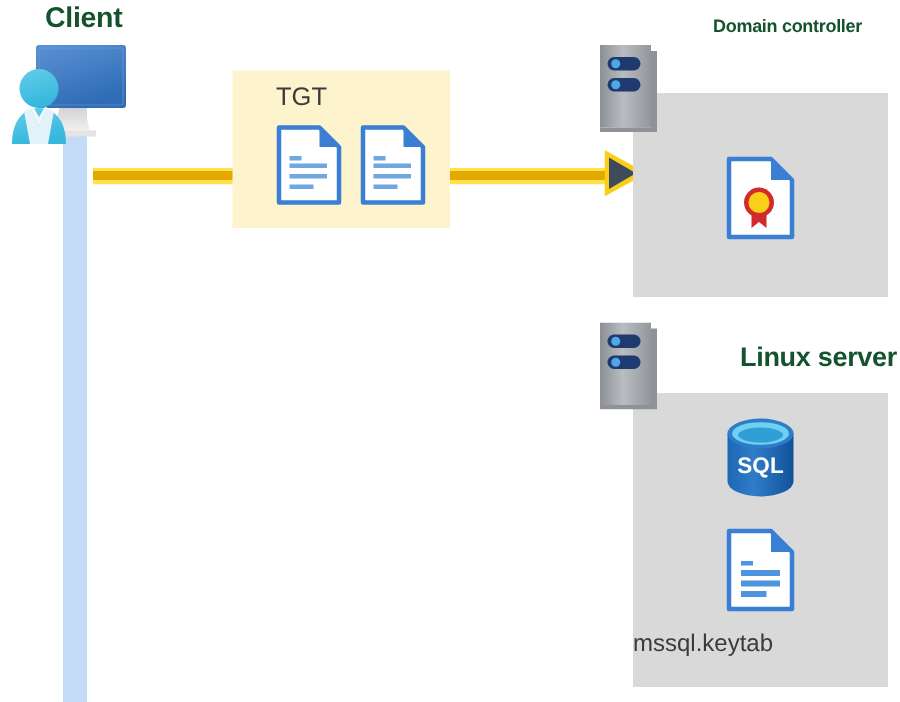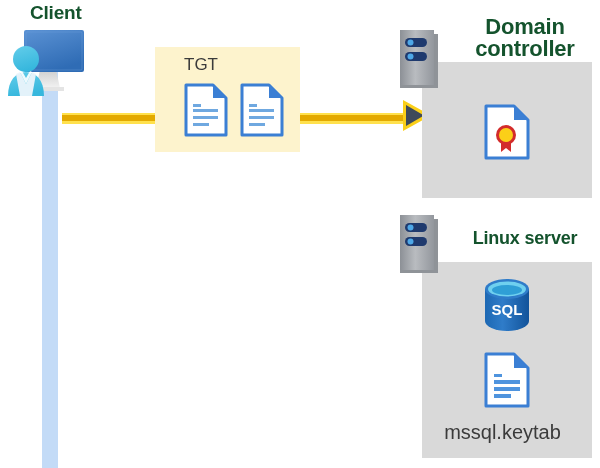--- a/index.html
+++ b/index.html
@@ -97,44 +97,44 @@
   }
   .rack-icon {
     width: 38px;
     height: 58px;
   }
   #dc-rack { left: 400px; top: 30px; }
   #linux-rack { left: 400px; top: 215px; }
 
   #dc-title {
     left: 452px;
-    top: 16px;
+    top: 6px;
     width: 146px;
-    font-size: 22px;
+    font-size: 12px;
     line-height: 22px;
     text-align: center;
   }
   #linux-title {
     left: 452px;
     top: 227px;
     width: 146px;
     font-size: 18px;
     line-height: 22px;
-    text-align: center;
+    text-align: right;
   }
 
   #cert-icon { left: 484px; top: 104px; }
   #sql-icon  { left: 481px; top: 277px; }
   #keytab-icon { left: 484px; top: 352px; }
   #keytab-label {
     left: 422px;
     top: 421px;
     width: 161px;
-    text-align: center;
-    font-size: 20px;
+    text-align: left;
+    font-size: 16px;
     color: #3b3b3b;
   }
 </style>
 </head>
 <body>
 
 <div id="canvas">
 
   <div class="abs lbl-bold" id="client-title">Client</div>
 

